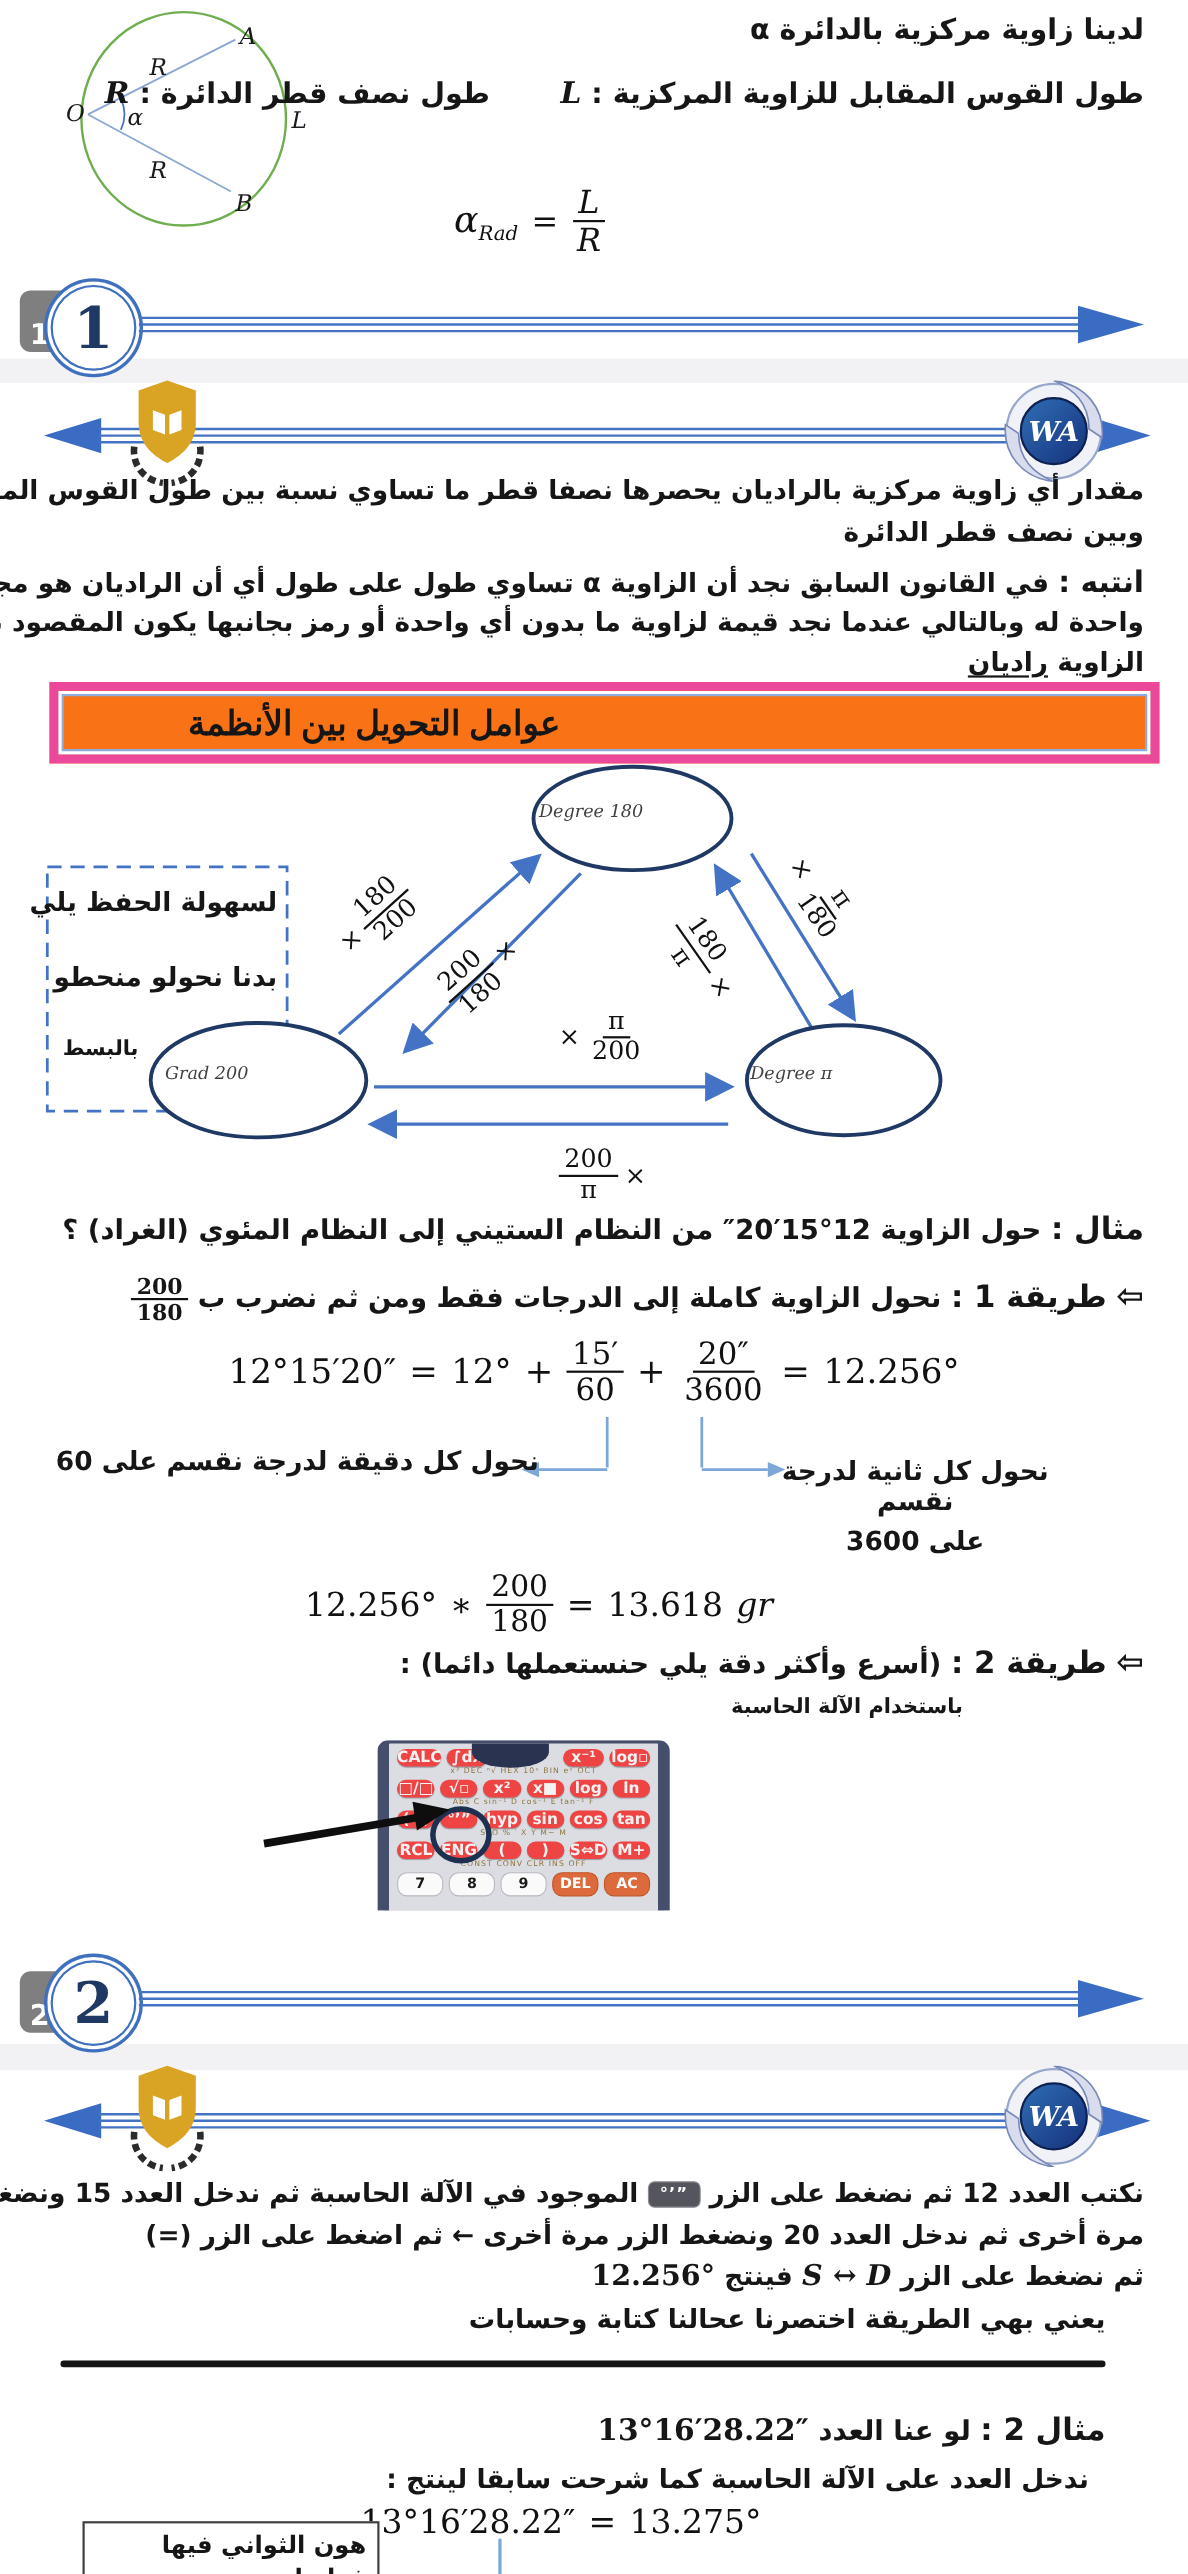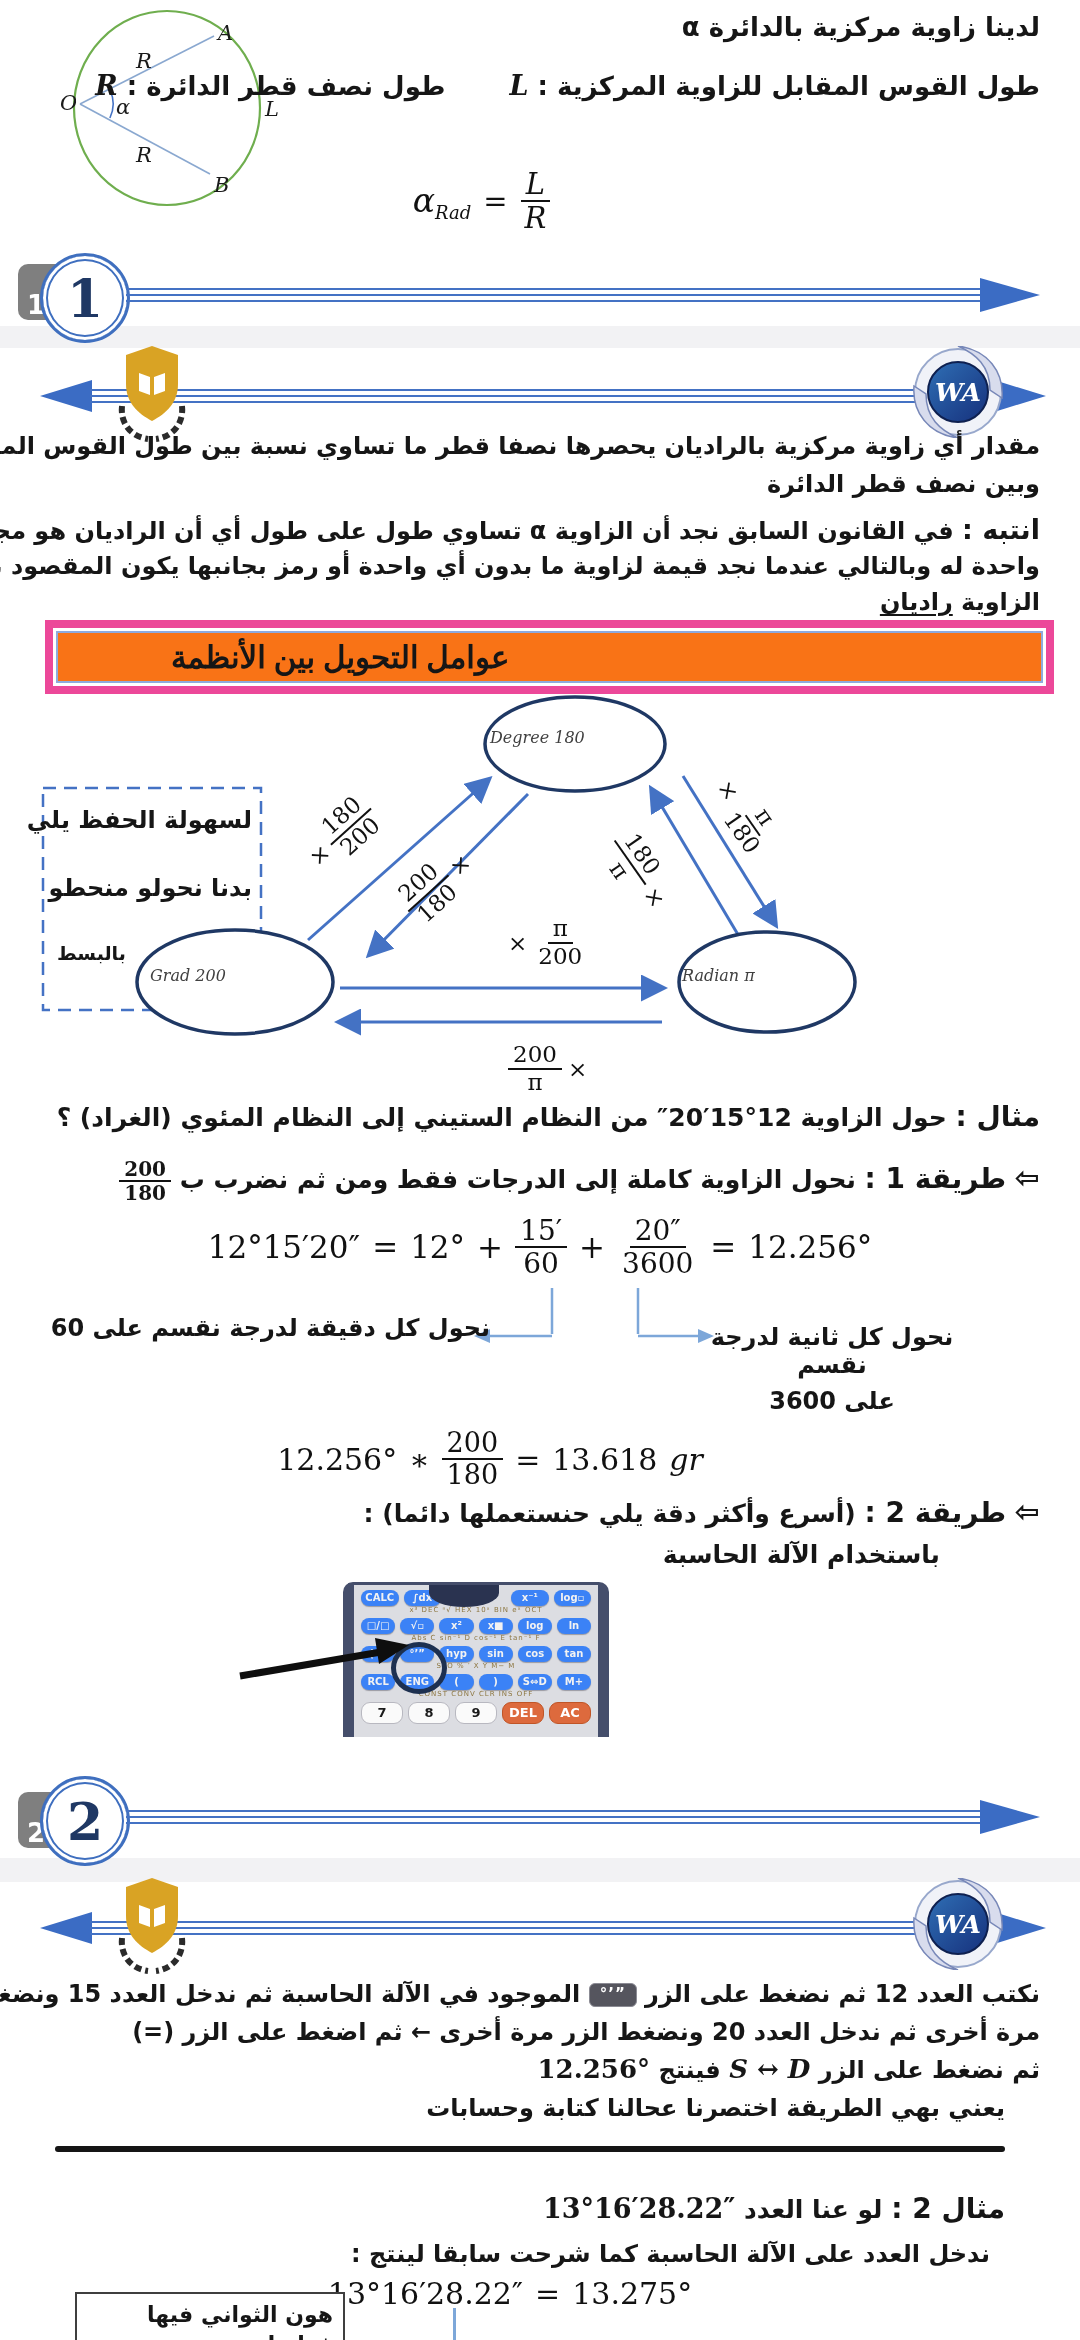--- a/index.html
+++ b/index.html
@@ -34,21 +34,21 @@
   
   .titlebox{position:absolute;left:45px;top:620px;width:993px;height:58px;background:#f97316;
             border:8px solid #ec4899;box-shadow:inset 0 0 0 3px #fff,inset 0 0 0 5px #8faadc;
             display:flex;align-items:center;justify-content:flex-end;direction:rtl;font-family:Liberation Serif, serif;}
   .titlebox div{padding-left:118px;font-size:31px;font-weight:700;}
   
   #calcph{position:absolute;left:343px;top:1582px;width:244px;height:152px;background:#dcdde2;
           border-left:11px solid #454e6b;border-right:11px solid #454e6b;border-top:3px solid #454e6b;
           border-radius:10px 10px 0 0;overflow:hidden;}
   .krow{display:flex;gap:5px;padding:0 7px;margin-top:3px;direction:ltr;}
-  .k{flex:1;background:#3b82f6;color:#f2f2f2;border-radius:9px;font-size:10px;font-weight:700;
+  .k{flex:1;background:#ef4444;color:#f2f2f2;border-radius:9px;font-size:14px;font-weight:700;
      text-align:center;height:16px;line-height:16px;box-shadow:0 1px 1px #9a9aa2;font-family:"DejaVu Sans",sans-serif;}
   .kw{flex:1;background:#fafafa;color:#1a1a1a;border:1px solid #b8b8c0;border-radius:9px;font-size:13px;
       font-weight:700;text-align:center;height:20px;line-height:20px;}
   .ko{background:#dd6a3d;color:#fff;border-color:#c05527;}
   .tl{font-size:7px;color:#8d7640;text-align:center;height:9px;line-height:9px;letter-spacing:1px;
       overflow:hidden;white-space:nowrap;direction:ltr;}
   .vline{position:absolute;width:3px;background:#7da7d9;}
   .tri-left{position:absolute;width:0;height:0;border-top:7px solid transparent;
             border-bottom:7px solid transparent;border-right:12px solid #7da7d9;}
   .notebox{position:absolute;left:75px;top:2292px;width:246px;border:2px solid #3f3f3f;background:#fff;
@@ -178,21 +178,21 @@
     </g>
     <g fill="#ffffff" stroke="#1f3864" stroke-width="3.5">
       <ellipse cx="535" cy="52" rx="90" ry="47"></ellipse>
       <ellipse cx="195" cy="290" rx="98" ry="52"></ellipse>
       <ellipse cx="727" cy="290" rx="88" ry="50"></ellipse>
     </g>
   </svg>
 
   <div class="nodelbl" style="left:490px;top:728px;width:170px;">Degree 180</div>
   <div class="nodelbl" style="left:150px;top:966px;width:170px;">Grad 200</div>
-  <div class="nodelbl" style="left:682px;top:966px;width:170px;">Radian π</div>
+  <div class="nodelbl" style="left:682px;top:966px;width:170px;">Degree π</div>
 
   <div class="ar" style="top:806px;left:57px;width:195px;text-align:center;font-size:24px;right:auto;">لسهولة الحفظ يلي</div>
   <div class="ar" style="top:874px;left:57px;width:195px;text-align:center;font-size:24px;right:auto;">بدنا نحولو منحطو</div>
   <div class="ar" style="top:942px;left:57px;width:195px;text-align:left;font-size:19px;right:auto;">بالبسط</div>
 
   <div class="lbl" style="left:302px;top:808px;transform:rotate(-42deg);">
     <span>×</span>
     <span class="fr">
         <span class="n">180</span>
         <span class="d">200</span>
@@ -289,21 +289,21 @@
     <span>=</span>
     <span>13.618</span>
     <span class="it">gr</span>
   </div>
 
   <div class="ar" style="top:1494px;right:40px;font-size:25px;">
     <span style="font-size:30px;">⇦</span>
     <span style="font-size:28px;">طريقة 2 :</span>
     <span>(أسرع وأكثر دقة يلي حنستعملها دائما) :</span>
   </div>
-  <div class="ar" style="top:1540px;left:600px;width:340px;right:auto;font-size:25px;">باستخدام الآلة الحاسبة</div>
+  <div class="ar" style="top:1540px;left:600px;width:340px;text-align:center;right:auto;font-size:19px;">باستخدام الآلة الحاسبة</div>
 
   <div id="calcph">
     <div class="abs" style="left:75px;top:-6px;width:70px;height:28px;background:#2a3350;border-radius:0 0 50% 50%;"></div>
     <div class="krow" style="margin-top:5px;">
       <span class="k">CALC</span>
       <span class="k">∫dx</span>
       <span style="flex:1.6;"></span>
       <span class="k">x⁻¹</span>
       <span class="k">log▫</span>
     </div>

